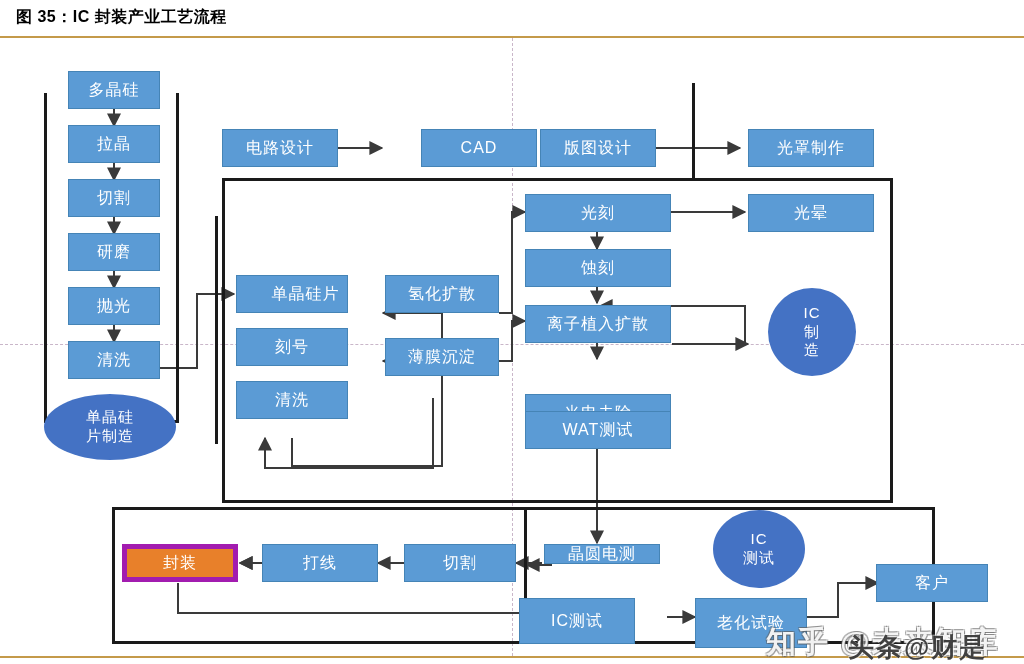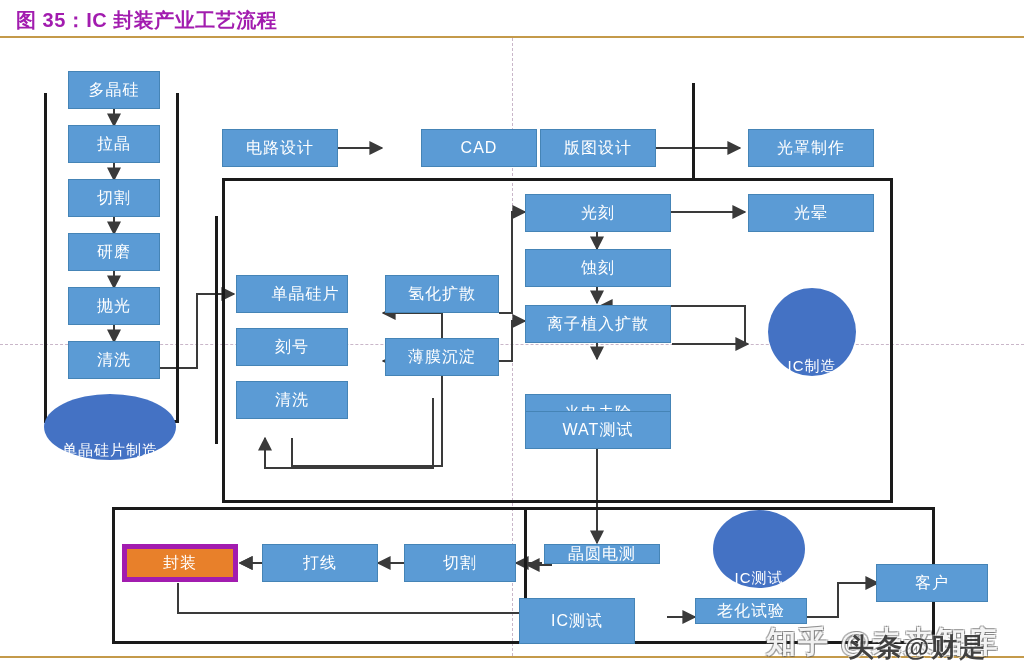--- a/index.html
+++ b/index.html
@@ -14,21 +14,21 @@
   }
   
   #header {
     position: absolute; left: 0; top: 0;
     width: 1024px; height: 38px;
     box-sizing: border-box;
     padding-left: 16px;
   }
   #header-title {
     position: absolute; left: 16px; top: 7px;
-    font-size: 20px; font-weight: bold; color: #a21caf;
+    font-size: 16px; font-weight: bold; color: #000000;
     letter-spacing: 0.5px;
     white-space: nowrap;
     text-align: right;
   }
   #header-rule {
     position: absolute; left: 0; top: 36px;
     width: 1024px; height: 2px;
     background: #c49a4a;
   }
   #footer-rule {
@@ -64,24 +64,23 @@
     background: #5b9bd5;
     border: 1px solid #4584b6;
   }
   .node.box.orange {
     background: #e8802a;
     border: 5px solid #a21caf;
   }
   .node.ellipse {
     background: #4472c4;
     border-radius: 50%;
-    flex-direction: row;
+    flex-direction: column;
     font-size: 15px;
     line-height: 1.25;
-    align-items: flex-end;
   }
   .node.ellipse span { display: block; }
 
   
   .frame {
     position: absolute;
     border: 3px solid #1a1a1a;
     box-sizing: border-box;
     background: transparent;
     z-index: 1;
@@ -306,21 +305,21 @@
   <div class="node box" style="left:404px; top:506px; width:112px; height:38px;">
     <span>切割</span>
   </div>
 
   <div class="node box" style="left:544px; top:506px; width:116px; height:20px;">
     <span>晶圆电测</span>
   </div>
   <div class="node box" style="left:519px; top:560px; width:116px; height:46px;">
     <span>IC测试</span>
   </div>
-  <div class="node box" style="left:695px; top:560px; width:112px; height:26px;">
+  <div class="node box" style="left:695px; top:560px; width:112px; height:50px;">
     <span>老化试验</span>
   </div>
   <div class="node box" style="left:876px; top:526px; width:112px; height:38px;">
     <span>客户</span>
   </div>
   <div class="node ellipse" style="left:713px; top:472px; width:92px; height:78px;">
     <span>IC</span>
     <span>测试</span>
   </div>
 

